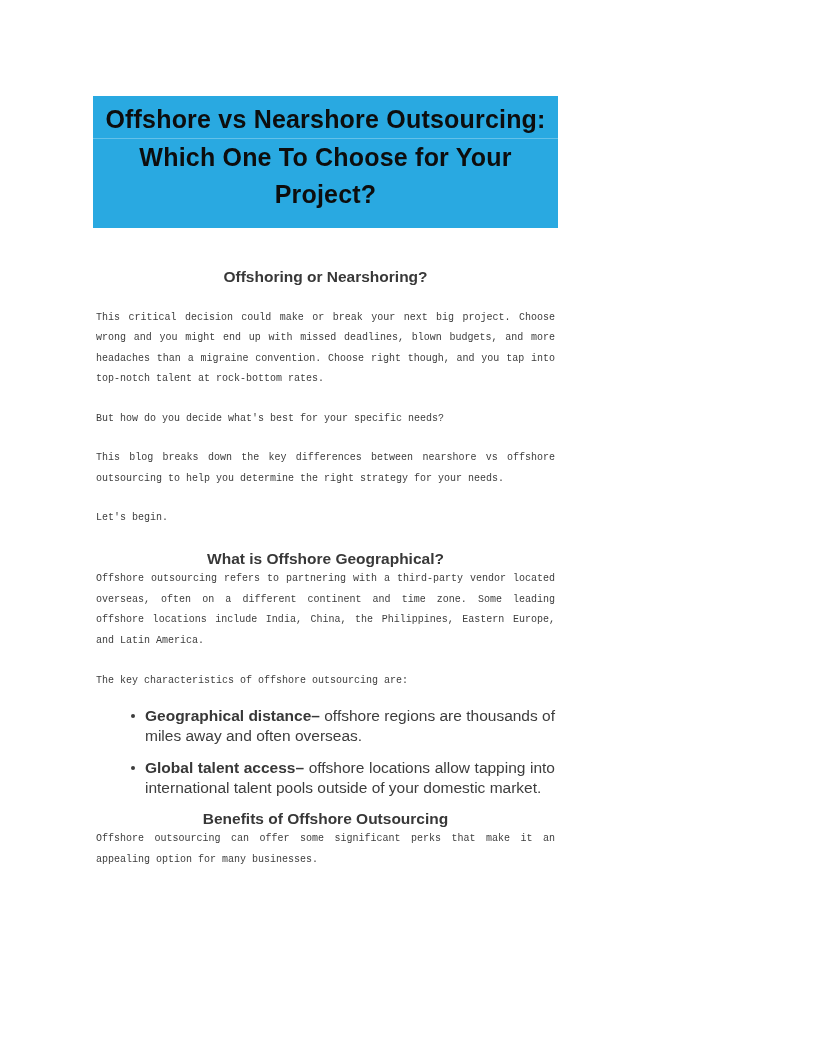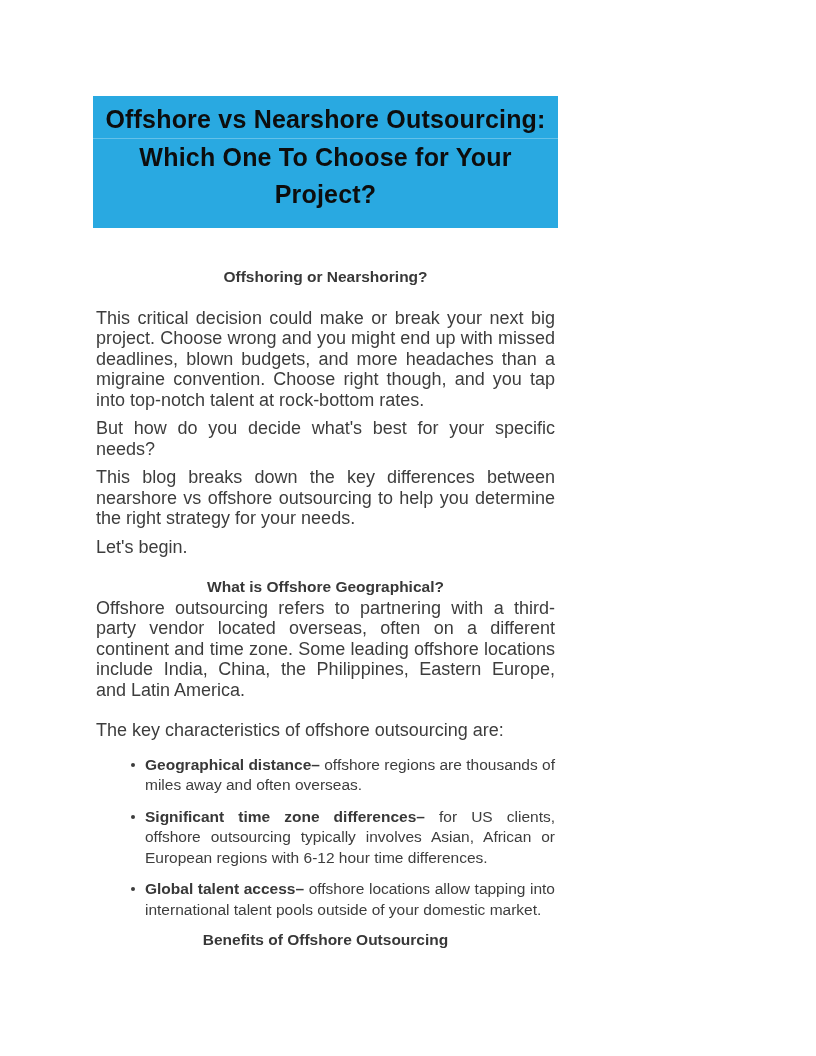--- a/index.html
+++ b/index.html
@@ -39,27 +39,28 @@
   .h-bold {
     font-size: 15.5px;
     line-height: 20.5px;
     font-weight: bold;
     color: #383838;
     margin: 0;
     text-align: center;
   }
   .heading-intro { margin-top: 39px; }
   .para {
-    font-size: 18px;
+    font-size: 10px;
     line-height: 20.5px;
     color: #3d3d3d;
     margin: 0;
     text-align: justify;
+    font-family: Liberation Mono, monospace;
   }
-  .mt-gap { margin-top: 8px; }
+  .mt-gap { margin-top: 19px; }
   .mt-gap-lg { margin-top: 20px; }
   .bullet-list {
     list-style: none;
     margin: 14px 0 0 0;
     padding: 0;
   }
   .bullet-item {
     position: relative;
     padding-left: 49px;
     font-size: 15.5px;
@@ -112,25 +113,22 @@
 
     <p class="para mt-gap-lg">The key characteristics of offshore outsourcing are:</p>
 
     <ul class="bullet-list">
       <li class="bullet-item">
         <span class="bullet-dot"></span>
         <span class="bullet-label">Geographical distance–</span><span> offshore regions are thousands of miles away and often overseas.</span>
       </li>
       <li class="bullet-item">
         <span class="bullet-dot"></span>
-        <span class="bullet-label">Significant time zone differences–</span><span> for US clients, offshore outsourcing typically involves Asian, African or European regions with 6-12 hour time differences.</span>
-      </li>
-      <li class="bullet-item">
-        <span class="bullet-dot"></span>
         <span class="bullet-label">Global talent access–</span><span> offshore locations allow tapping into international talent pools outside of your domestic market.</span>
       </li>
     </ul>
 
     <p class="h-bold heading-tight">Benefits of Offshore Outsourcing</p>
 
+    <p class="para">Offshore outsourcing can offer some significant perks that make it an appealing option for many businesses.</p>
 
   </div>
 </div>
 
 </body></html>

